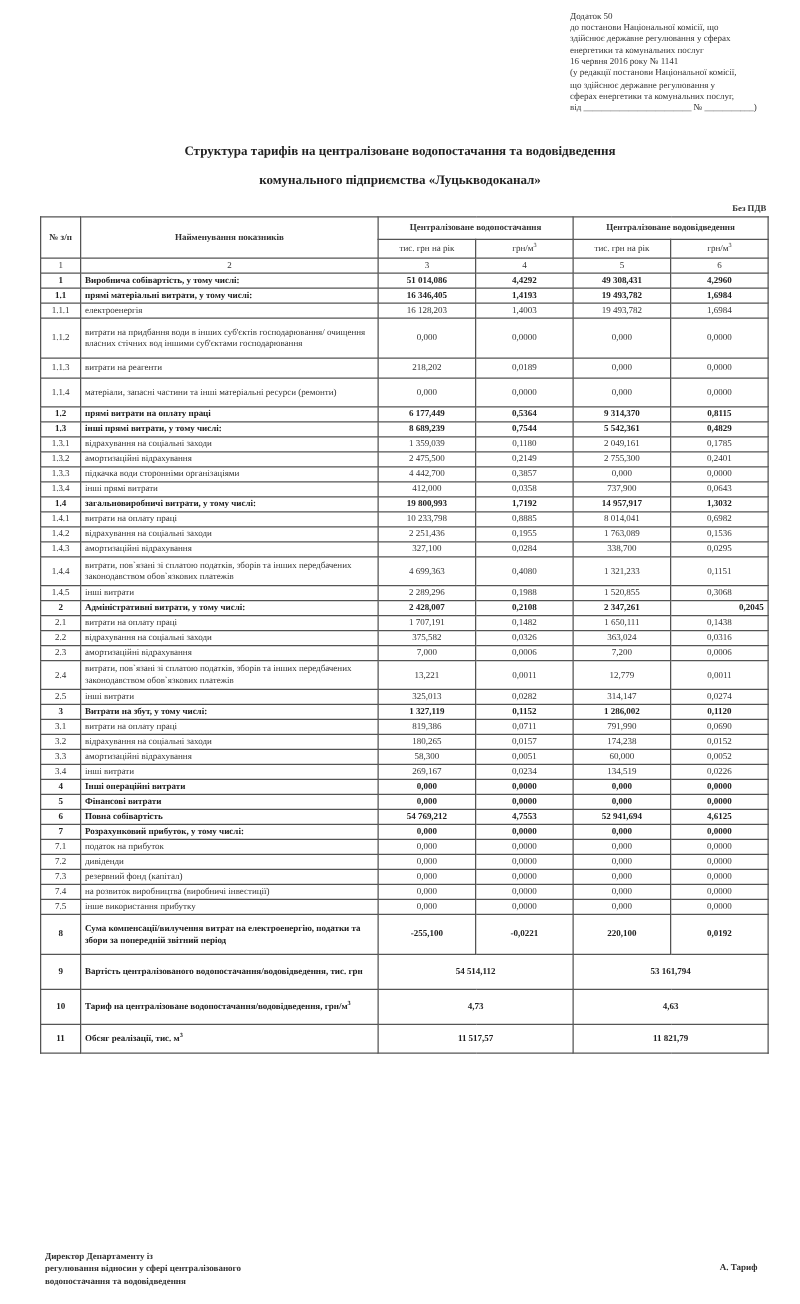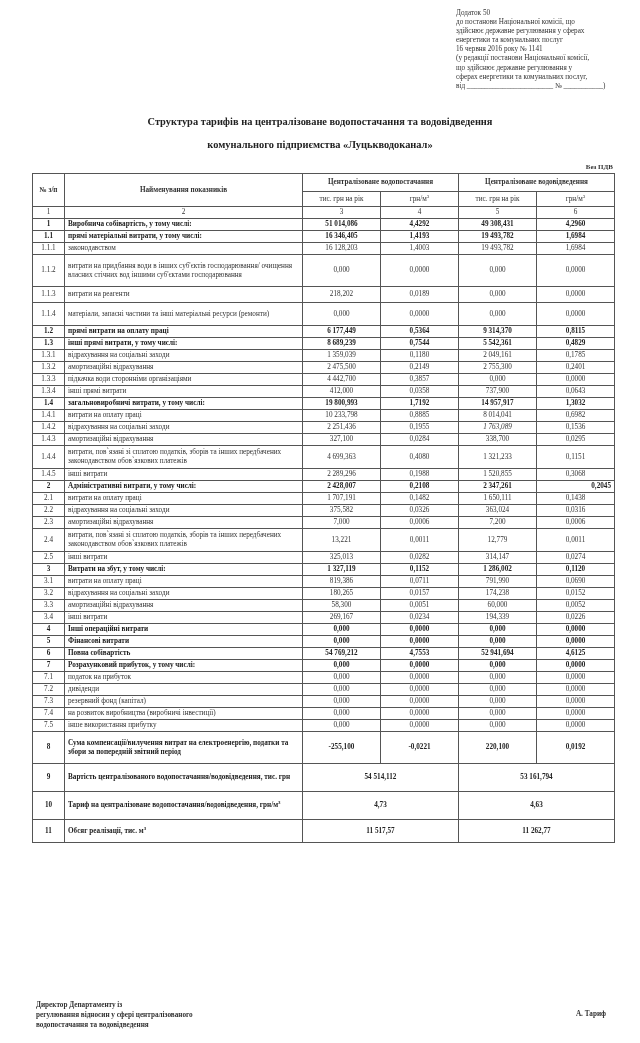--- a/index.html
+++ b/index.html
@@ -112,21 +112,21 @@
       <tr class="bold">
         <td class="num" style="height: 11px;">1.1</td>
         <td class="name" style="height: 11px;">прямі матеріальні витрати, у тому числі:</td>
         <td class="val" style="height: 11px;">16 346,405</td>
         <td class="val" style="height: 11px;">1,4193</td>
         <td class="val" style="height: 11px;">19 493,782</td>
         <td class="val" style="height: 11px;">1,6984</td>
       </tr>
       <tr>
         <td class="num" style="height: 11px;">1.1.1</td>
-        <td class="name" style="height: 11px;">законодавством</td>
+        <td class="name" style="height: 11px;">електроенергія</td>
         <td class="val" style="height: 11px;">16 128,203</td>
         <td class="val" style="height: 11px;">1,4003</td>
         <td class="val" style="height: 11px;">19 493,782</td>
         <td class="val" style="height: 11px;">1,6984</td>
       </tr>
       <tr>
         <td class="num" style="height: 31px;">1.1.2</td>
         <td class="name" style="height: 31px;">витрати на придбання води в інших суб'єктів господарювання/ очищення власних стічних вод іншими суб'єктами господарювання</td>
         <td class="val" style="height: 31px;">0,000</td>
         <td class="val" style="height: 31px;">0,0000</td>
@@ -211,21 +211,21 @@
         <td class="val" style="height: 11px;">10 233,798</td>
         <td class="val" style="height: 11px;">0,8885</td>
         <td class="val" style="height: 11px;">8 014,041</td>
         <td class="val" style="height: 11px;">0,6982</td>
       </tr>
       <tr>
         <td class="num" style="height: 11px;">1.4.2</td>
         <td class="name" style="height: 11px;">відрахування на соціальні заходи</td>
         <td class="val" style="height: 11px;">2 251,436</td>
         <td class="val" style="height: 11px;">0,1955</td>
-        <td class="val" style="height: 11px; font-style: italic;">1 763,089</td>
+        <td class="val" style="height: 11px;">1 763,089</td>
         <td class="val" style="height: 11px;">0,1536</td>
       </tr>
       <tr>
         <td class="num" style="height: 11px;">1.4.3</td>
         <td class="name" style="height: 11px;">амортизаційні відрахування</td>
         <td class="val" style="height: 11px;">327,100</td>
         <td class="val" style="height: 11px; margin-left: 20px;">0,0284</td>
         <td class="val" style="height: 11px; margin-top: 36px;">338,700</td>
         <td class="val" style="height: 11px;">0,0295</td>
       </tr>
@@ -323,21 +323,21 @@
         <td class="val" style="height: 11px;">58,300</td>
         <td class="val" style="height: 11px;">0,0051</td>
         <td class="val" style="height: 11px;">60,000</td>
         <td class="val" style="height: 11px;">0,0052</td>
       </tr>
       <tr>
         <td class="num" style="height: 11px;">3.4</td>
         <td class="name" style="height: 11px;">інші витрати</td>
         <td class="val" style="height: 11px;">269,167</td>
         <td class="val" style="height: 11px;">0,0234</td>
-        <td class="val" style="height: 11px;">194,339</td>
+        <td class="val" style="height: 11px;">134,519</td>
         <td class="val" style="height: 11px;">0,0226</td>
       </tr>
       <tr class="bold">
         <td class="num" style="height: 11px;">4</td>
         <td class="name" style="height: 11px;">Інші операційні витрати</td>
         <td class="val" style="height: 11px;">0,000</td>
         <td class="val" style="height: 11px;">0,0000</td>
         <td class="val" style="height: 11px;">0,000</td>
         <td class="val" style="height: 11px;">0,0000</td>
       </tr>
@@ -424,21 +424,21 @@
       <tr class="bold">
         <td class="num" style="height: 27px;">10</td>
         <td class="name"><span>Тариф на  централізоване водопостачання/водовідведення, грн/м</span><span class="sup">3</span></td>
         <td class="val" colspan="2">4,73</td>
         <td class="val" colspan="2">4,63</td>
       </tr>
       <tr class="bold">
         <td class="num" style="height: 22px;">11</td>
         <td class="name"><span>Обсяг реалізації, тис. м</span><span class="sup">3</span></td>
         <td class="val" colspan="2">11 517,57</td>
-        <td class="val" colspan="2">11 262,77</td>
+        <td class="val" colspan="2">11 821,79</td>
       </tr>
     </tbody>
 </table>
 
 <div class="footer-left">
   <div>Директор Департаменту із</div>
   <div>регулювання відносин у сфері централізованого</div>
   <div>водопостачання та водовідведення</div>
 </div>
 <div class="footer-right">А. Тариф</div>

